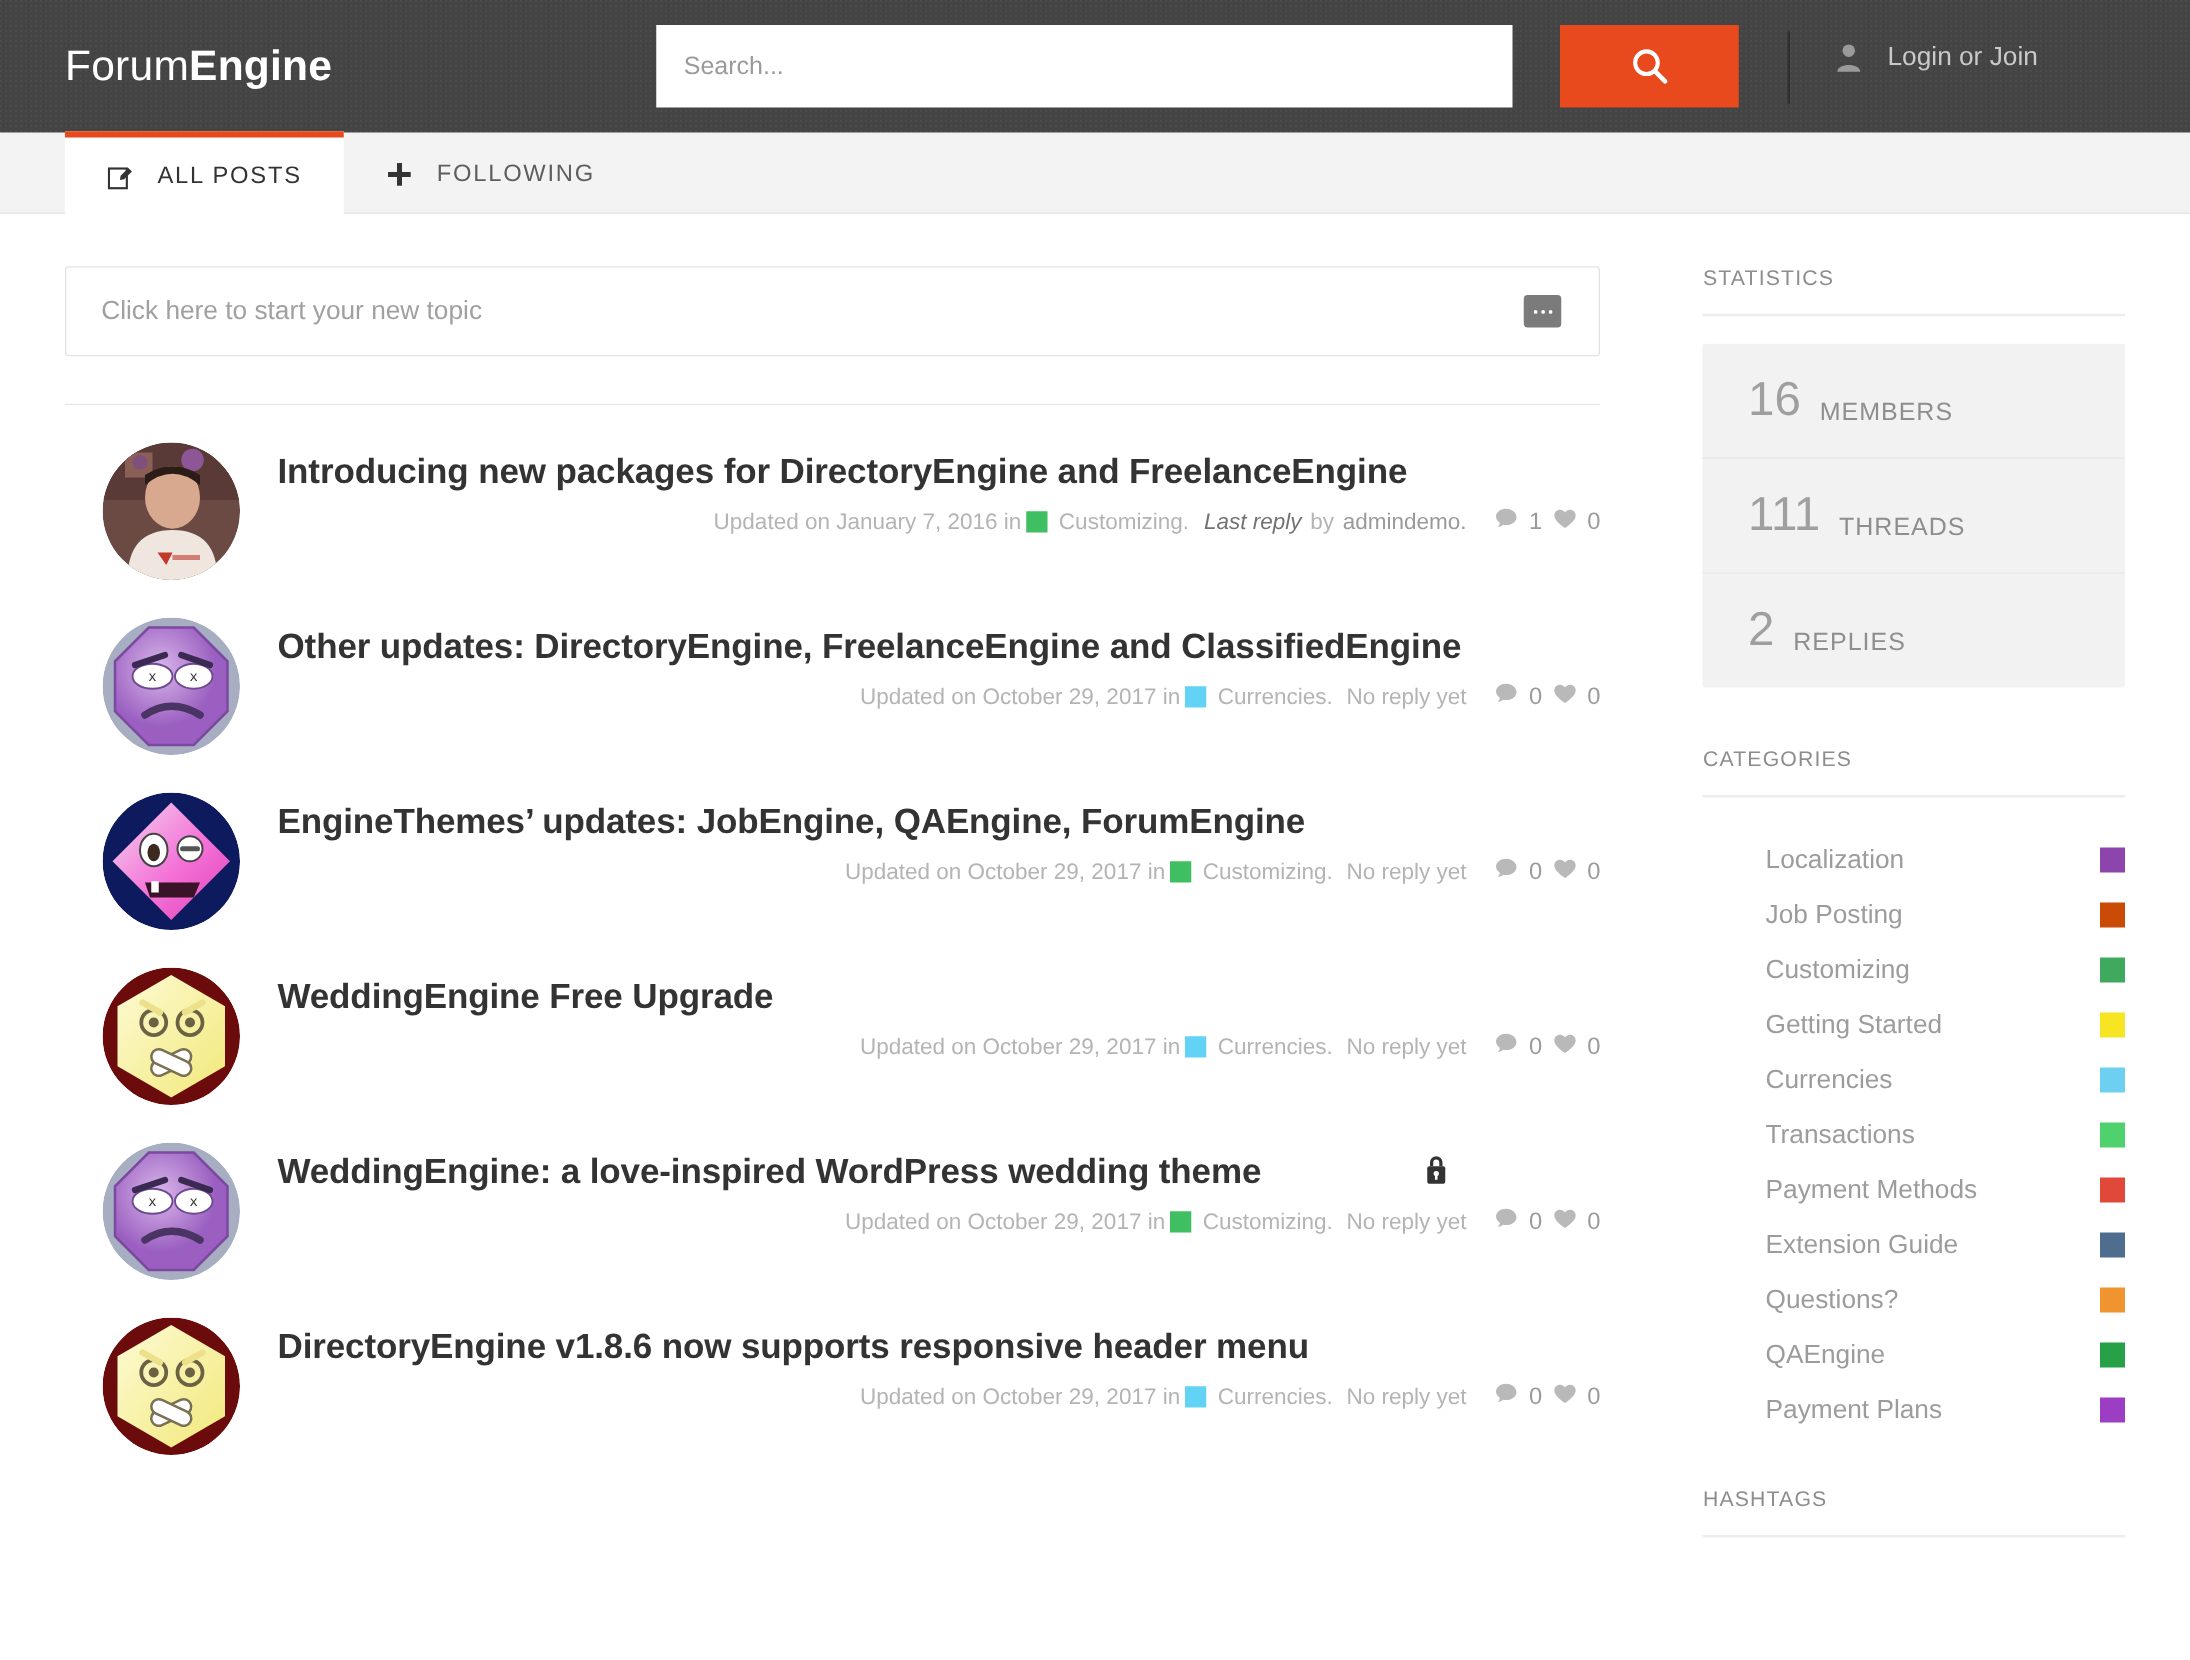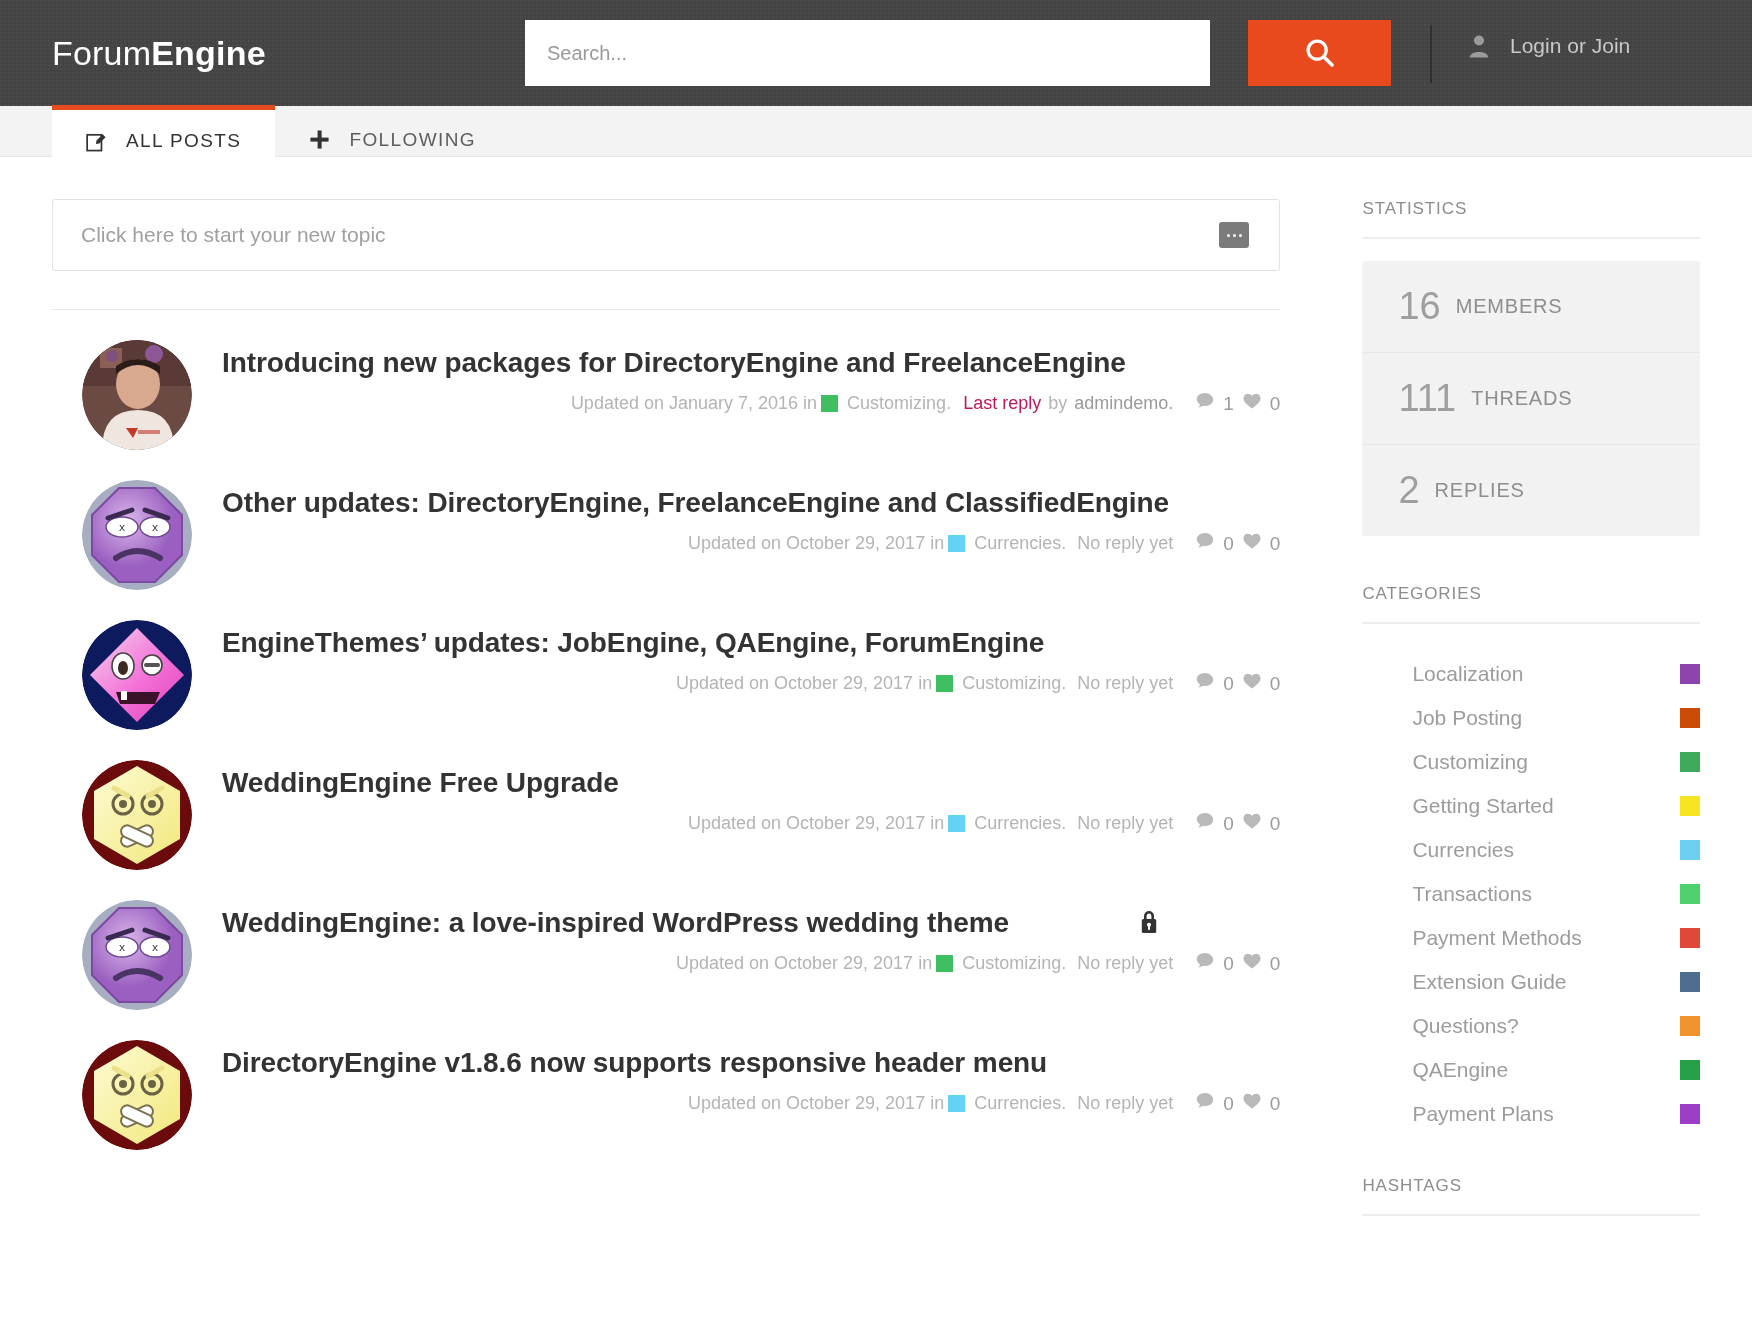--- a/index.html
+++ b/index.html
@@ -76,21 +76,21 @@
     top: 34px;
     display: flex;
     align-items: center;
     cursor: pointer;
   }
   .account .person-icon { width: 22px; height: 24px; margin-right: 20px; }
   .account .label { color: #c9c9c9; font-size: 21px; }
 
   
   .tab-bar {
-    height: 51px;
+    height: 65px;
     background: #f3f3f3;
     border-bottom: 1px solid #e4e4e4;
     display: flex;
     align-items: stretch;
     padding-left: 52px;
   }
   .tab {
     display: flex;
     align-items: center;
     padding: 0 34px;
@@ -178,21 +178,21 @@
     flex-wrap: wrap;
     justify-content: flex-end;
   }
   .post-meta .cat-dot {
     width: 17px; height: 17px;
     display: inline-block;
     margin: 0 9px 0 4px;
     flex: 0 0 17px;
   }
   .post-meta .cat-name { color: #b4b4b4; }
-  .post-meta .last-reply { color: #be185d; margin-left: 7px; cursor: pointer; }
+  .post-meta .last-reply { color: #737373; margin-left: 7px; cursor: pointer; font-style: italic; }
   .post-meta .by { margin-left: 7px; }
   .post-meta .author { color: #9a9a9a; margin-left: 7px; }
   .post-meta .noreply { margin-left: 6px; }
   .post-meta .counts { display: flex; align-items: center; margin-left: 22px; gap: 8px; }
   .post-meta .counts .grp { display: flex; align-items: center; gap: 8px; }
   .post-meta .counts svg { width: 20px; height: 20px; fill: #b9b9b9; }
   .post-meta .counts .num { color: #9a9a9a; font-size: 19px; }
   .lock-badge {
     position: absolute;
     right: 120px;
@@ -205,21 +205,21 @@
     font-size: 17px;
     letter-spacing: 0.9px;
     color: #8d8d8d;
     padding-bottom: 18px;
   }
   .side-rule { height: 2px; background: #ededed; margin-bottom: 22px; }
 
   .stats-box { background: #f2f2f2; border-radius: 2px; }
   .stat-row {
     display: flex;
-    align-items: center;
+    align-items: flex-end;
     padding: 24px 0 24px 36px;
     border-bottom: 1px solid #e6e6e6;
   }
   .stat-row:last-child { border-bottom: none; }
   .stat-num { font-size: 38px; color: #9f9f9f; font-weight: 300; margin-right: 15px; }
   .stat-label { font-size: 20px; color: #8e8e8e; letter-spacing: 0.8px; }
 
   .cat-block { margin-top: 48px; }
   .cat-list { padding-top: 6px; }
   .cat-item {

